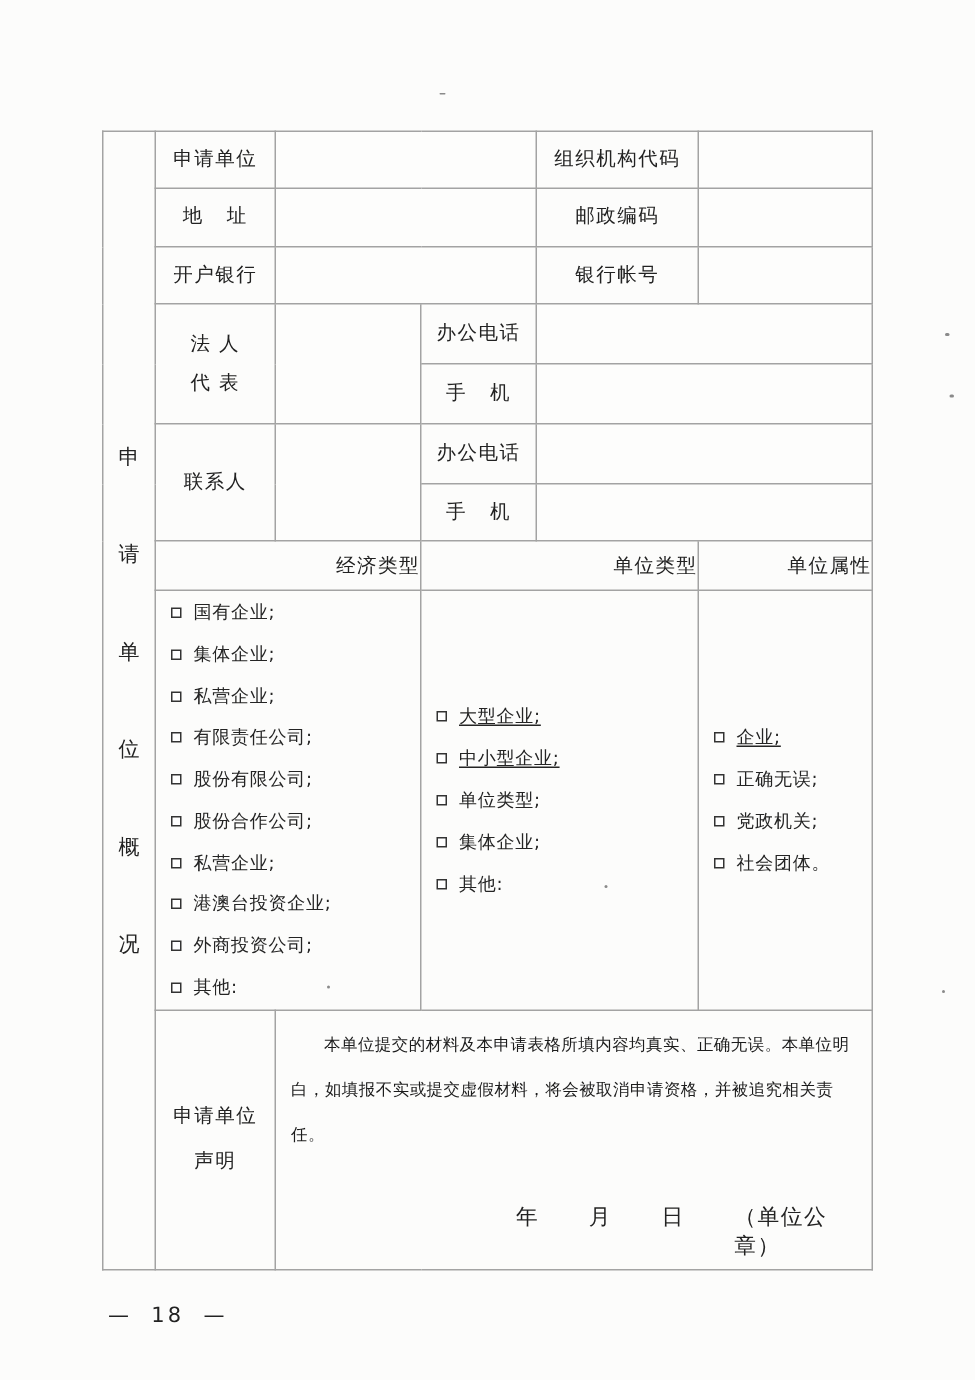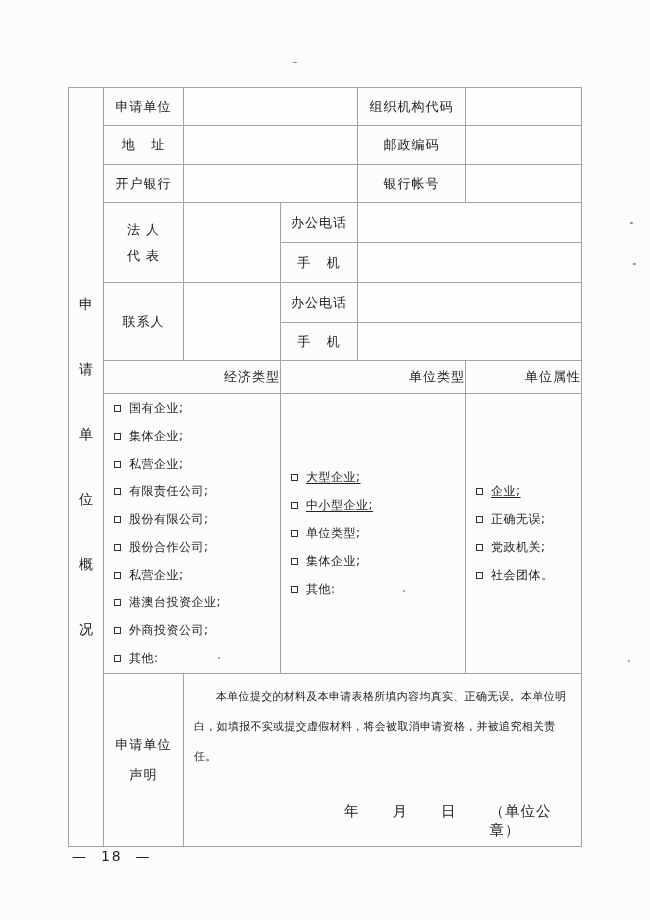--- a/index.html
+++ b/index.html
@@ -81,21 +81,21 @@
   .decl-date {
     margin-top:30px;
     padding-left:150px;
     display:flex;
     gap:33px;
     font-size:14.5px;
     letter-spacing:1px;
   }
   .page-number {
     position:absolute;
-    left:72px; top:848px;
+    left:72px; top:869px;
     font-size:14px;
     letter-spacing:2px;
     color:#222;
     white-space:pre;
   }
   .speck { position:absolute; background:#8a8a8a; border-radius:1px; }
 </style>
 </head>
 <body>
 

